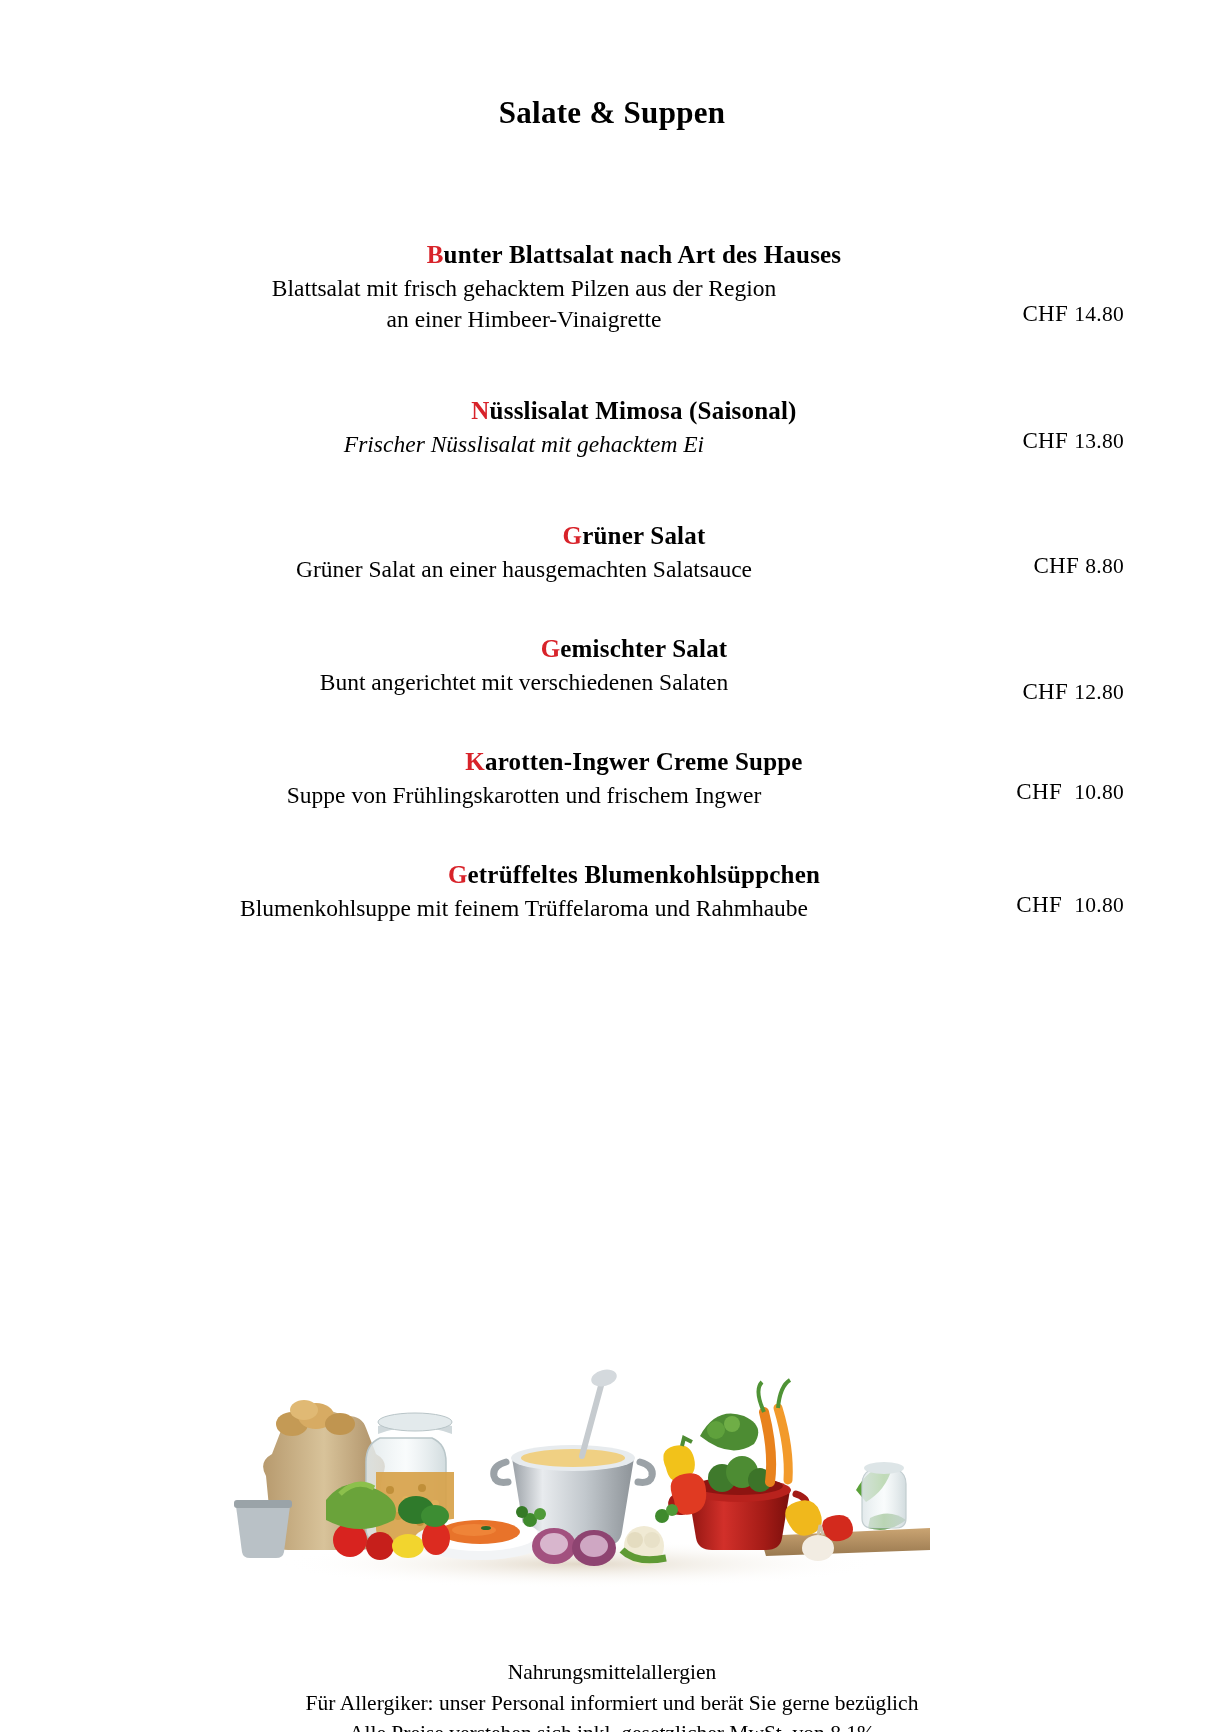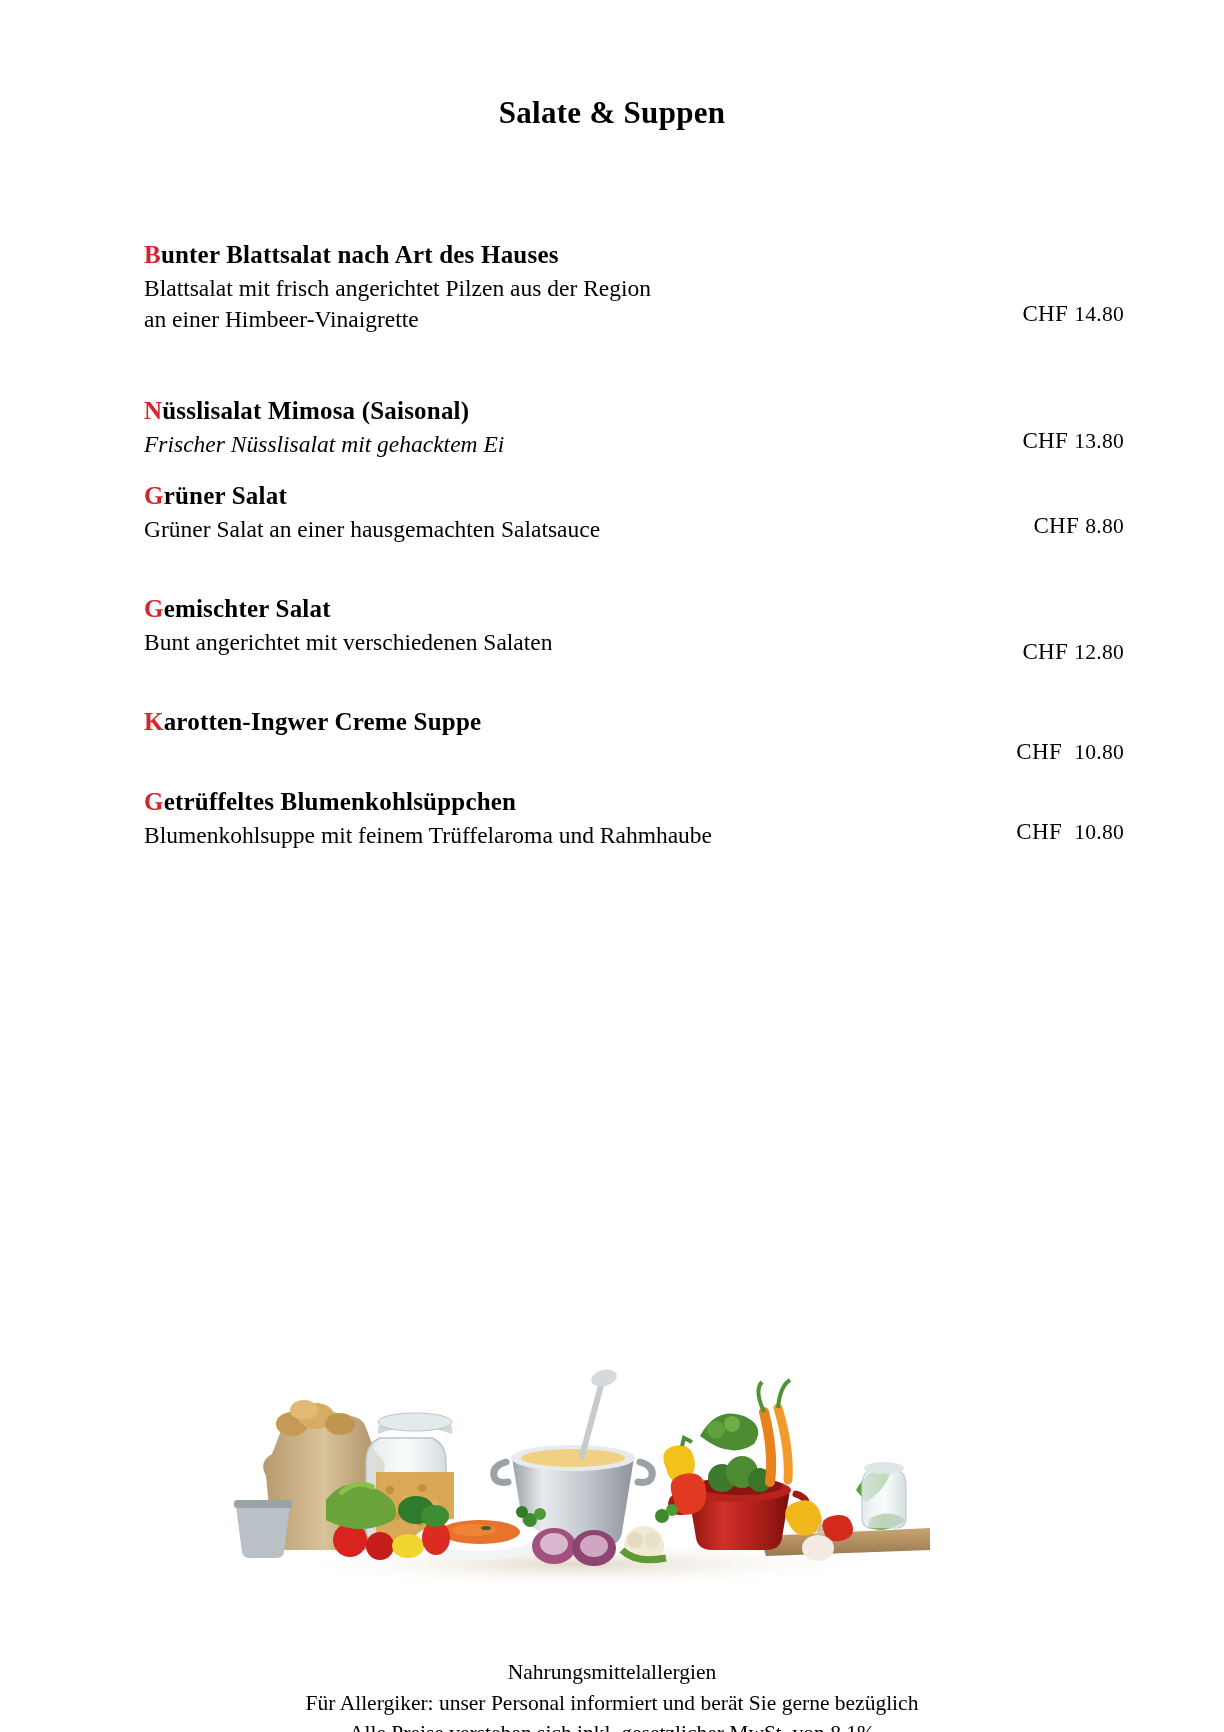--- a/index.html
+++ b/index.html
@@ -29,20 +29,21 @@
     margin-top: 95px;
   }
   .items {
     margin-top: 108px;
     padding-left: 144px;
     padding-right: 100px;
   }
   .item {
     position: relative;
     margin-bottom: 38px;
+    text-align: center;
   }
   .item-name {
     font-size: 25px;
     font-weight: bold;
     line-height: 1.28;
     letter-spacing: 0.2px;
   }
   .item-name .cap {
     color: #d8232a;
   }
@@ -68,21 +69,21 @@
 
   
   .item.i0 .item-price { top: 62px; }
   .item.i1 .item-price { top: 33px; }
   .item.i2 .item-price { top: 33px; }
   .item.i3 .item-price { top: 46px; }
   .item.i4 .item-price { top: 33px; }
   .item.i5 .item-price { top: 33px; }
 
   .item.i0 { margin-bottom: 60px; }
-  .item.i1 { margin-bottom: 20px; }
+  .item.i1 { margin-bottom: 60px; }
   .item.i2 { margin-bottom: 48px; }
   .item.i3 { margin-bottom: 48px; }
   .item.i4 { margin-bottom: 48px; }
   .item.i5 { margin-bottom: 8px; }
 
   .food-image {
     position: absolute;
     left: 230px;
     top: 1255px;
     width: 700px;
@@ -103,21 +104,21 @@
 <body>
 
 <div class="page">
 
   <div class="menu-title">Salate &amp; Suppen</div>
 
   <div class="items">
 
     <div class="item i0">
       <div class="item-name"><span class="cap">B</span><span>unter Blattsalat nach Art des Hauses</span></div>
-      <div class="item-desc" style="white-space: pre-line;">Blattsalat mit frisch angerichtet Pilzen aus der Region
+      <div class="item-desc" style="white-space: pre-line;">Blattsalat mit frisch gehacktem Pilzen aus der Region
 an  einer Himbeer-Vinaigrette</div>
       <div class="item-price"><span class="price-cur">CHF</span> <span class="price-val">14.80</span></div>
     </div>
 
     <div class="item i1">
       <div class="item-name"><span class="cap">N</span><span>üsslisalat Mimosa (Saisonal)</span></div>
       <div class="item-desc" style="white-space: pre-line; font-style: italic;">Frischer Nüsslisalat mit gehacktem Ei</div>
       <div class="item-price"><span class="price-cur">CHF</span> <span class="price-val">13.80</span></div>
     </div>
 
@@ -128,20 +129,21 @@
     </div>
 
     <div class="item i3">
       <div class="item-name"><span class="cap">G</span><span>emischter Salat</span></div>
       <div class="item-desc" style="white-space: pre-line;">Bunt angerichtet mit verschiedenen Salaten</div>
       <div class="item-price"><span class="price-cur">CHF</span> <span class="price-val">12.80</span></div>
     </div>
 
     <div class="item i4">
       <div class="item-name"><span class="cap">K</span><span>arotten-Ingwer Creme Suppe</span></div>
+      <div class="item-desc" style="white-space: pre-line;">Suppe von Frühlingskarotten und frischem Ingwer</div>
       <div class="item-price"><span class="price-cur">CHF</span>&nbsp; <span class="price-val">10.80</span></div>
     </div>
 
     <div class="item i5">
       <div class="item-name"><span class="cap">G</span><span>etrüffeltes Blumenkohlsüppchen</span></div>
       <div class="item-desc" style="white-space: pre-line;">Blumenkohlsuppe mit feinem Trüffelaroma und Rahmhaube</div>
       <div class="item-price"><span class="price-cur">CHF</span>&nbsp; <span class="price-val">10.80</span></div>
     </div>
 
   </div>

